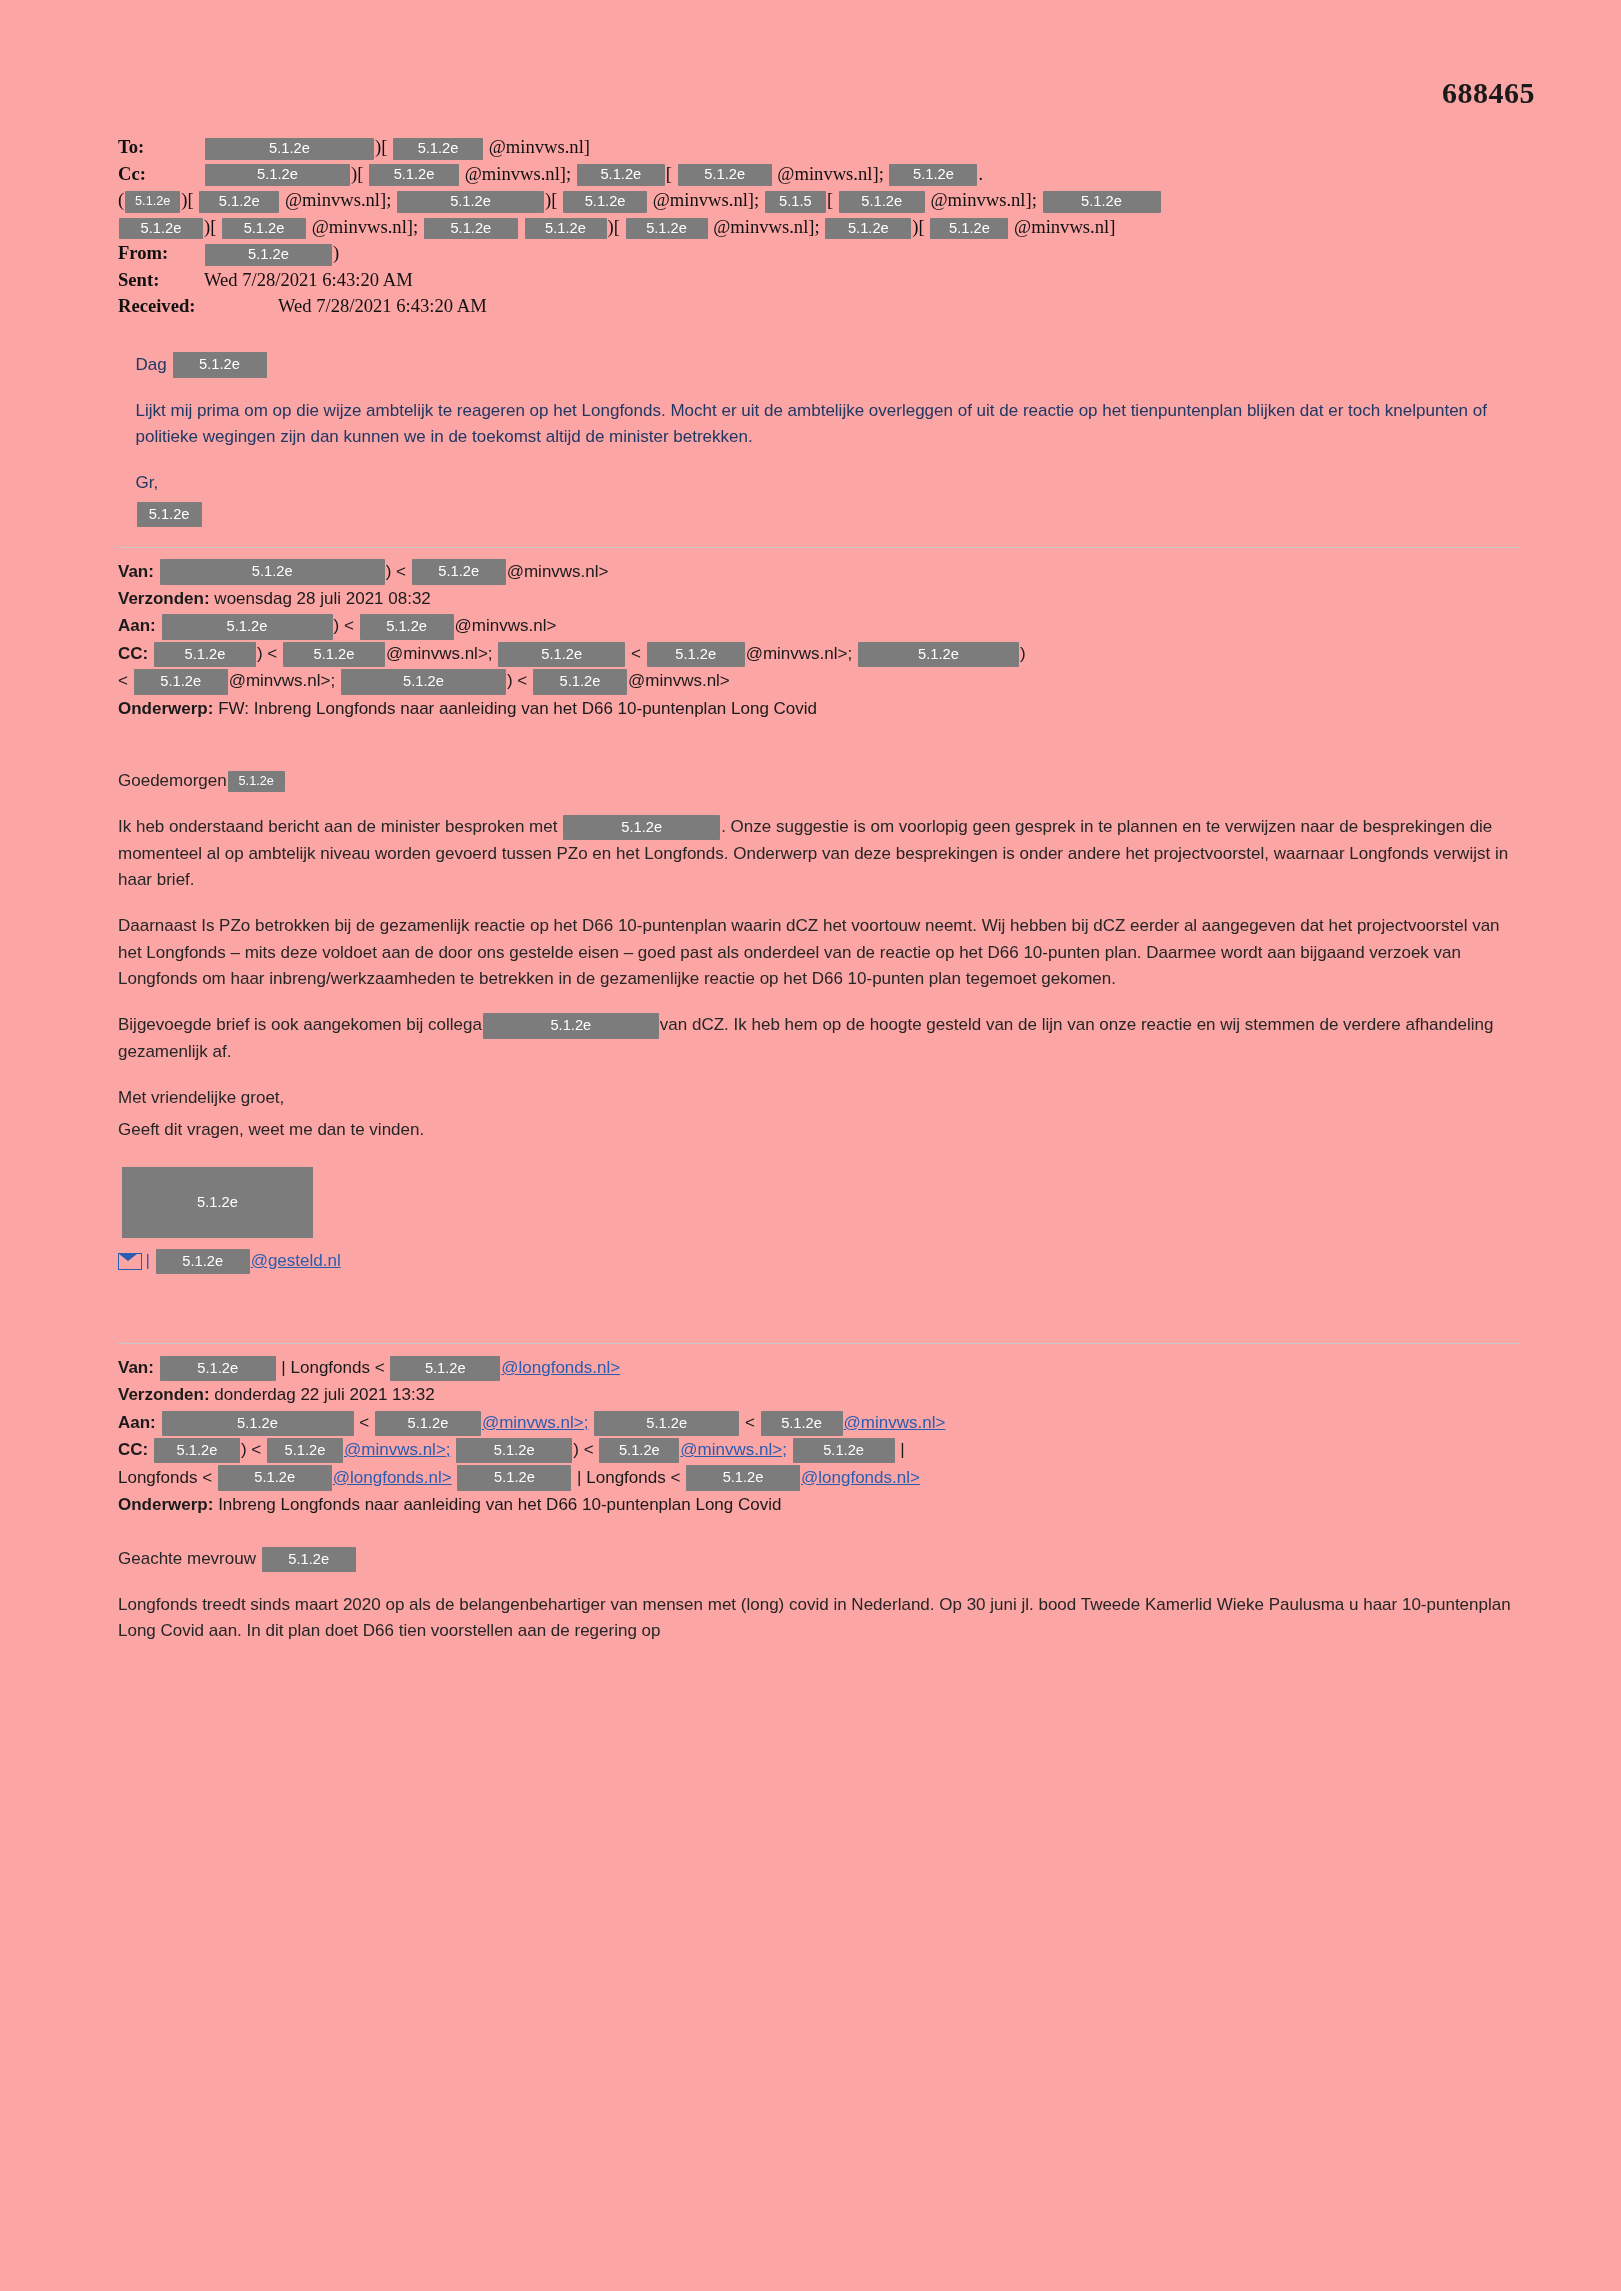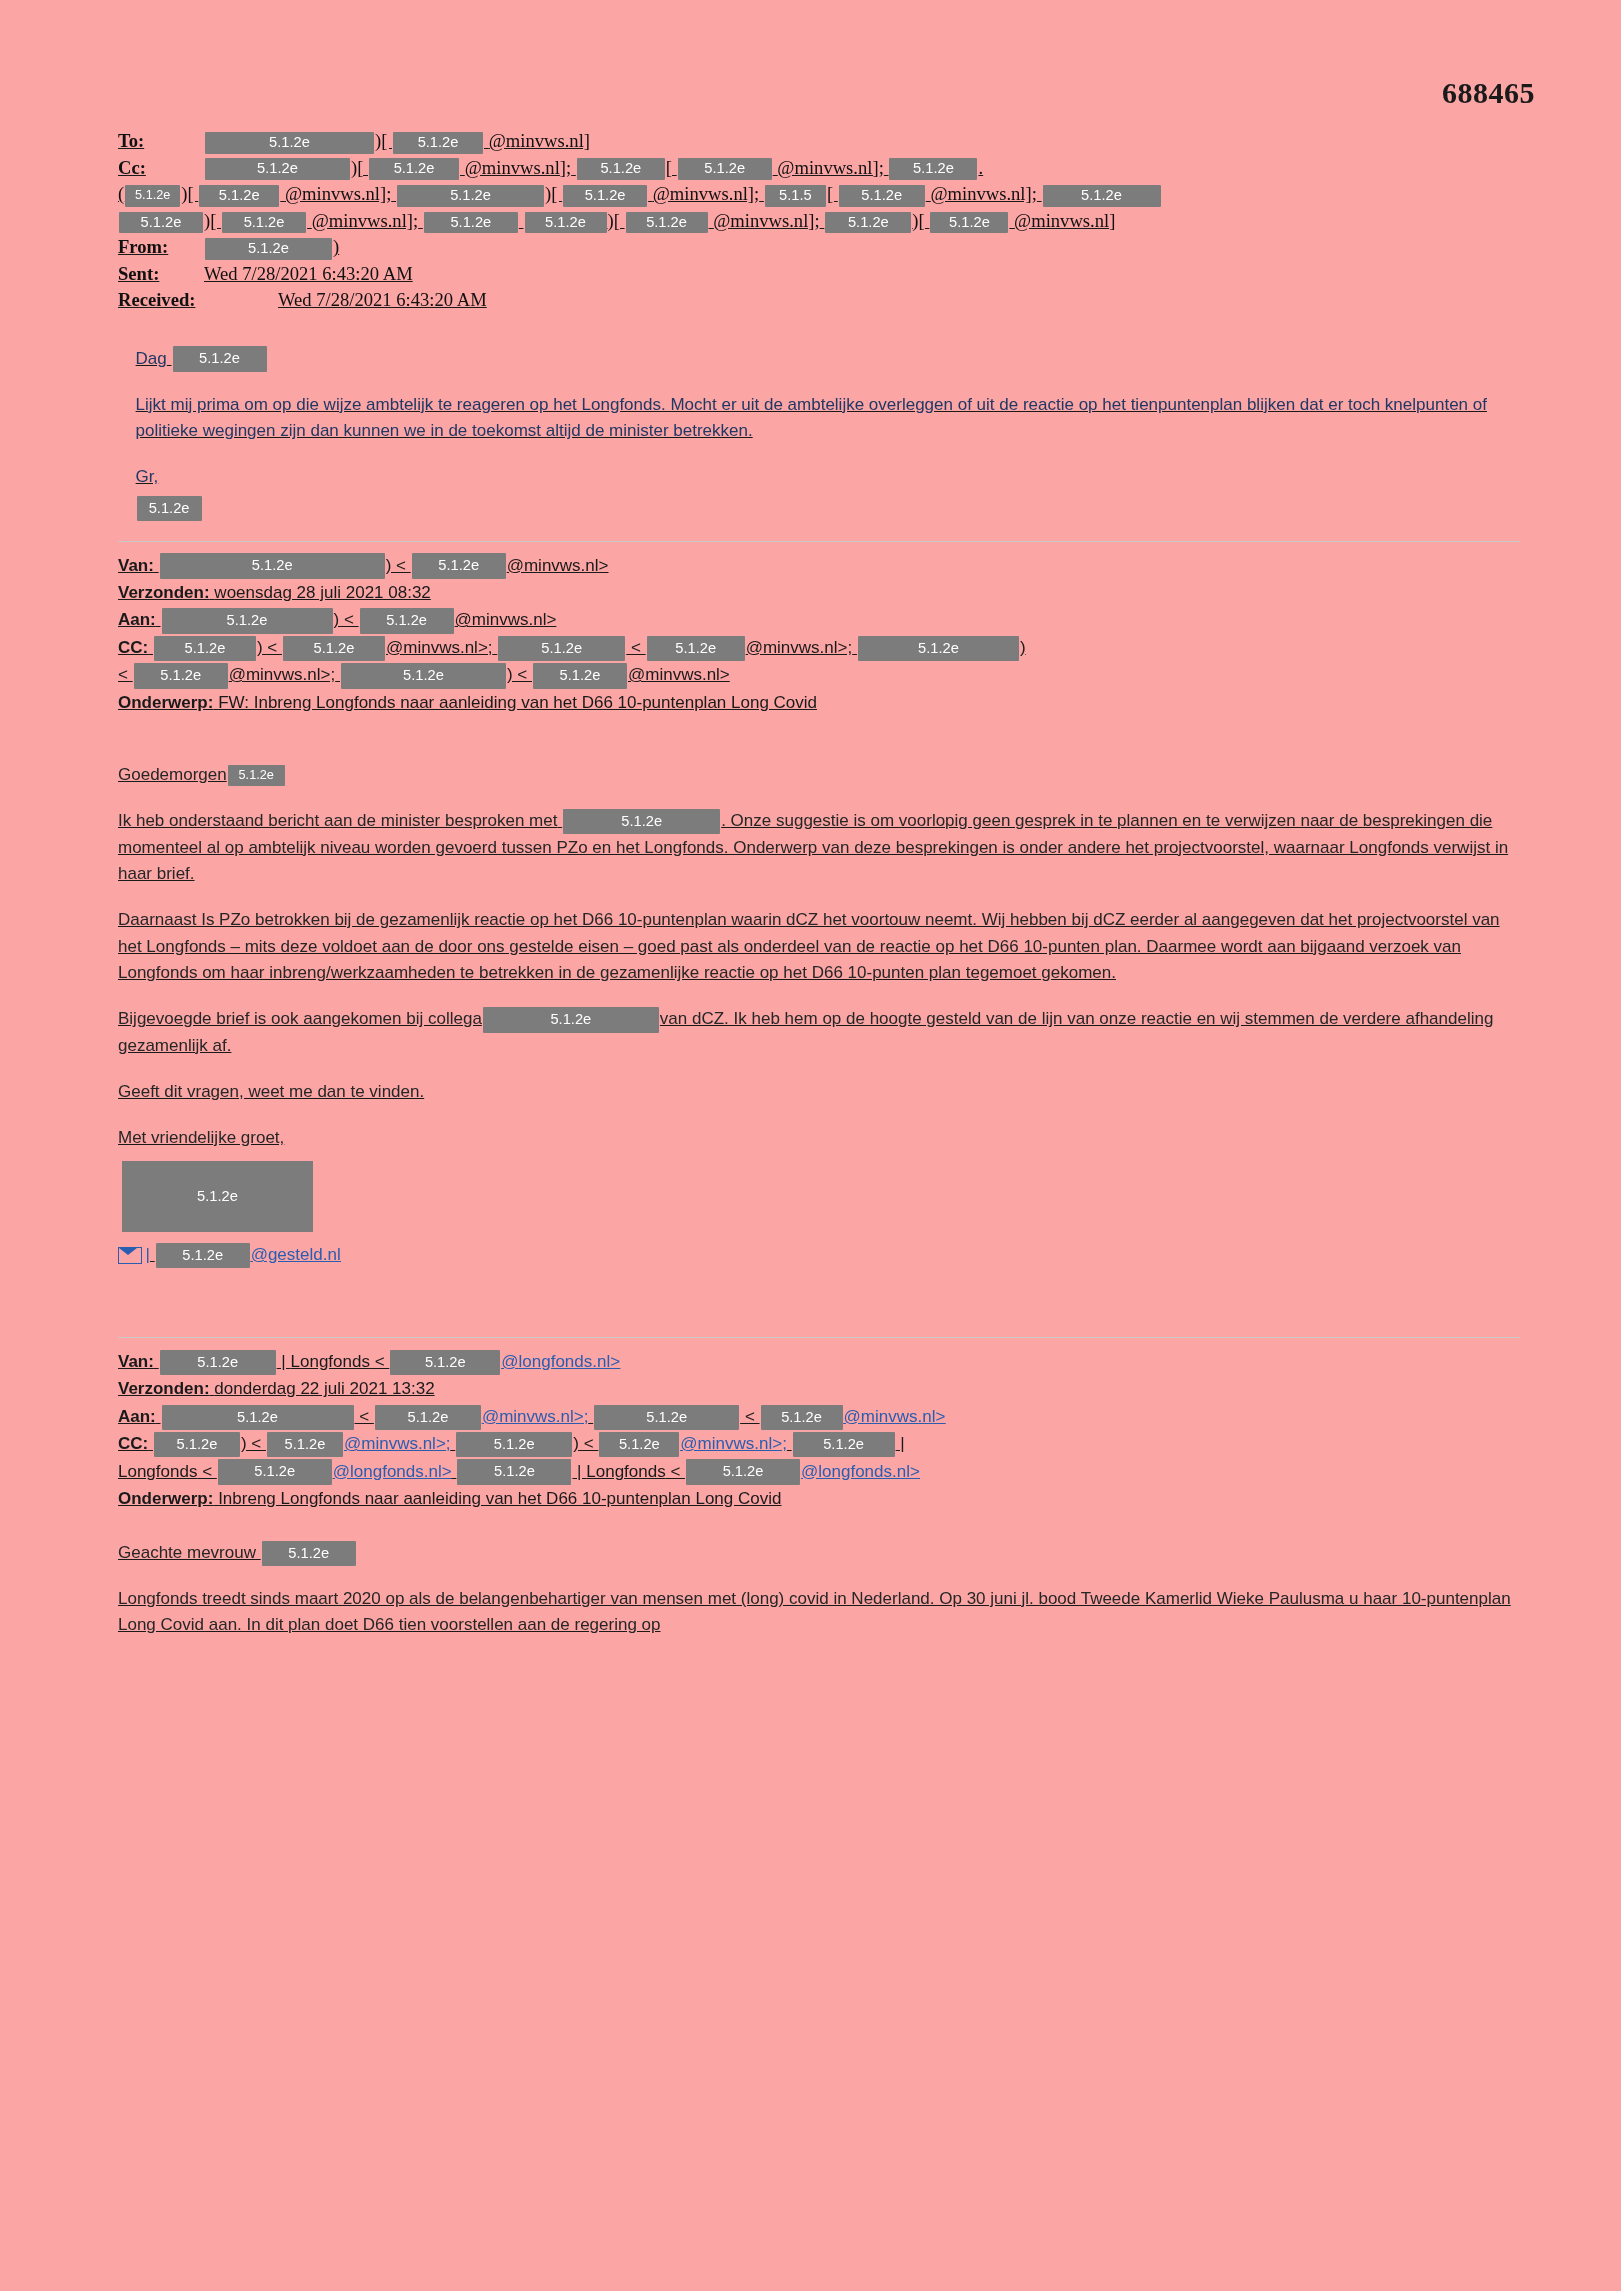--- a/index.html
+++ b/index.html
@@ -27,23 +27,22 @@
     right: 86px;
     font-family: "Liberation Serif", serif;
     font-size: 30px;
     font-weight: bold;
     color: #1a1a1a;
     letter-spacing: 0.5px;
   }
   .content {
     position: absolute;
     left: 118px;
-    top: 128px;
+    top: 134px;
     width: 1402px;
-    text-decoration: underline;
   }
 
   
   .redact {
     display: inline-block;
     background: #7c7c7c;
     color: #ffffff;
     font-family: "Liberation Sans", sans-serif;
     font-size: 14.7px;
     text-align: center;
@@ -281,22 +280,22 @@
         <span>Goedemorgen</span><span class="redact" style="width:57px;font-size:12.7px">5.1.2e</span>
       </p>
       <p class="para">
         <span>Ik heb onderstaand bericht aan de minister besproken met</span>
         <span class="redact tall" style="width:157px">5.1.2e</span><span>. Onze suggestie is om voorlopig geen gesprek in te plannen en te verwijzen naar de besprekingen die momenteel al op ambtelijk niveau worden gevoerd tussen PZo en het Longfonds. Onderwerp van deze besprekingen is onder andere het projectvoorstel, waarnaar Longfonds verwijst in haar brief.</span>
       </p>
       <p class="para">Daarnaast Is PZo betrokken bij de gezamenlijk reactie op het D66 10-puntenplan waarin dCZ het voortouw neemt. Wij hebben bij dCZ eerder al aangegeven dat het projectvoorstel van het Longfonds – mits deze voldoet aan de door ons gestelde eisen –  goed past als onderdeel van de reactie op het D66 10-punten plan. Daarmee wordt aan bijgaand verzoek van Longfonds om haar inbreng/werkzaamheden te betrekken in de gezamenlijke reactie op het D66 10-punten plan tegemoet gekomen.</p>
       <p class="para">
         <span>Bijgevoegde brief is ook aangekomen bij collega</span><span class="redact tall" style="width:176px">5.1.2e</span><span>van dCZ. Ik heb hem op de hoogte gesteld van de lijn van onze reactie en wij stemmen de verdere afhandeling gezamenlijk af.</span>
       </p>
+      <p class="para" style="margin-bottom:5.9px">Met vriendelijke groet,</p>
       <p class="para">Geeft dit vragen, weet me dan te vinden.</p>
-      <p class="para" style="margin-bottom:5.9px">Met vriendelijke groet,</p>
       <div>
         <span class="sigbox">5.1.2e</span>
       </div>
       <div style="margin-top:3.9px">
         <span class="mailicon"></span><span style="color:#2a5db0">|</span>
         <span class="redact tall" style="width:94px">5.1.2e</span><a class="link" href="#">@gesteld.nl</a>
       </div>
     </div>
 
     <div class="spacer-lg"></div>

